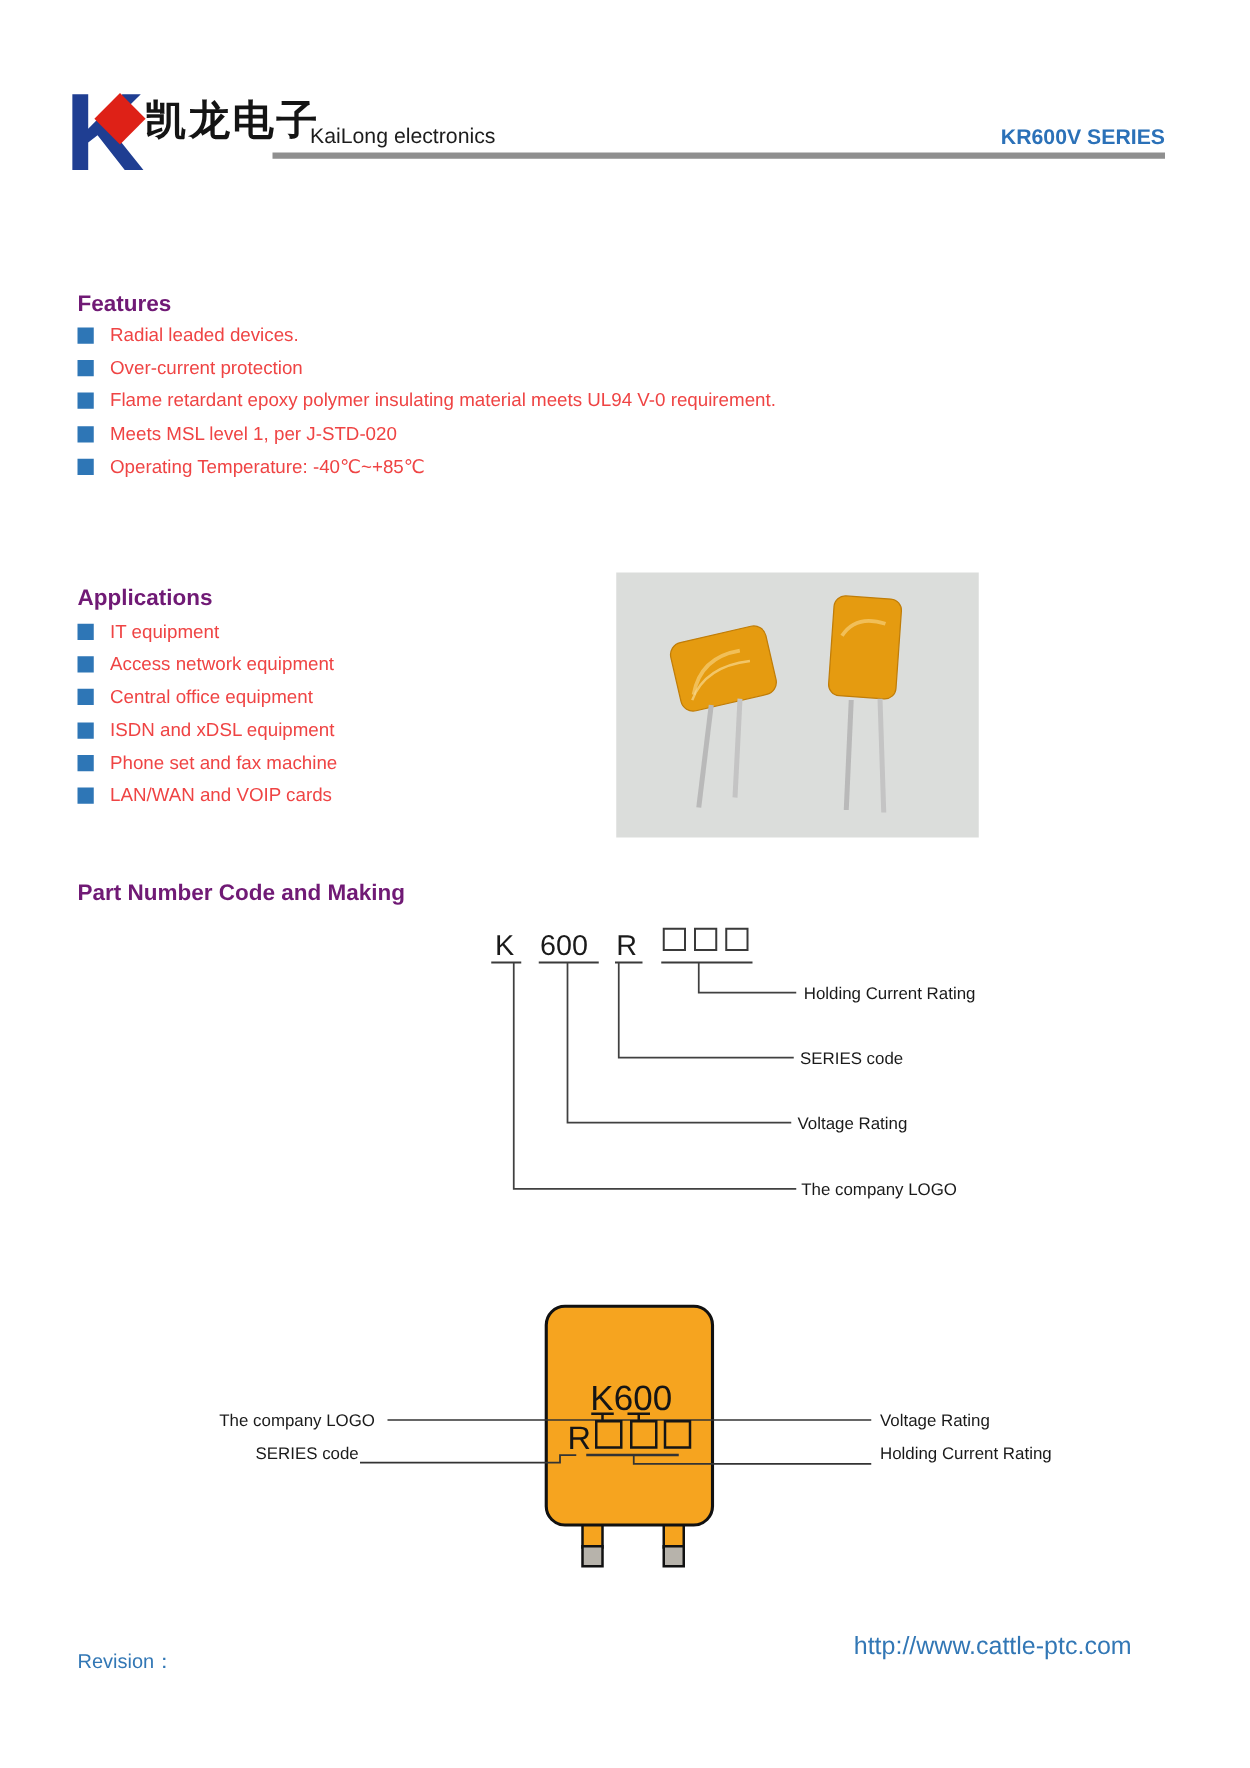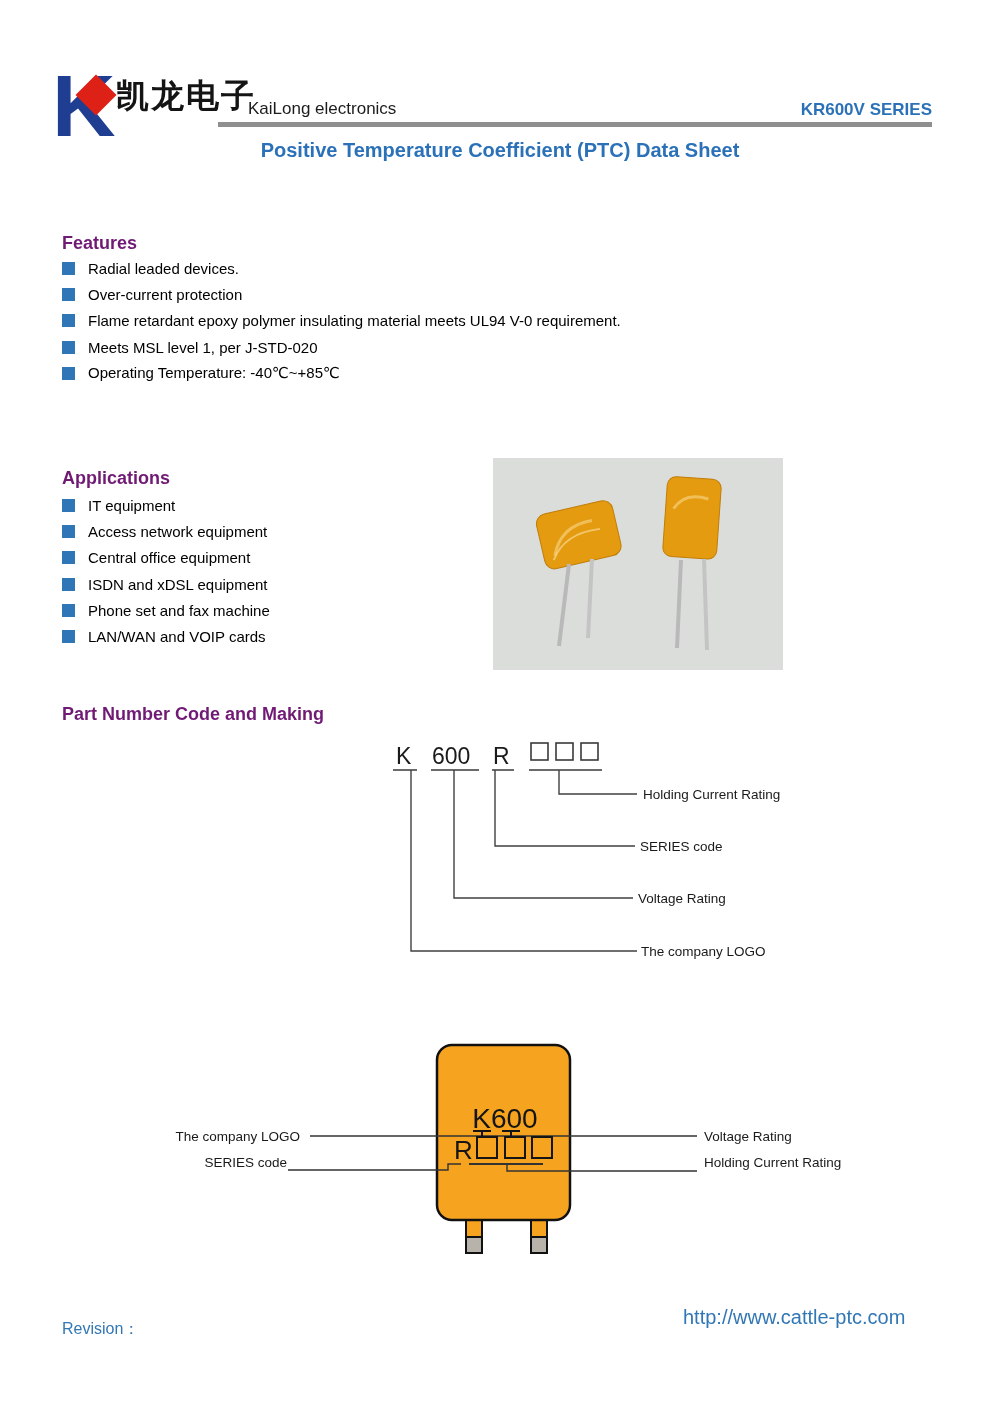--- a/index.html
+++ b/index.html
@@ -26,21 +26,21 @@
 
   
   .section-heading { font-size:18px; font-weight:bold; color:#701a75; }
   .h-features { left:62px; top:233px; }
   .h-applications { left:62px; top:468px; }
   .h-partnumber { left:62px; top:704px; }
 
   ul.bullet-list { list-style:none; }
   .list-features { left:62px; top:255px; width:780px; }
   .list-applications { left:62px; top:492px; width:420px; }
-  ul.bullet-list li { display:flex; align-items:center; height:26.3px; font-size:15px; color:#000000; white-space:nowrap; }
+  ul.bullet-list li { display:flex; align-items:center; height:26.3px; font-size:15px; color:#ef4444; white-space:nowrap; }
   .bullet-sq { width:13px; height:13px; background:#2e76b6; margin-right:13px; flex:none; }
 
   
   .photo { left:493px; top:458px; width:290px; height:212px; background:#dbdddb; }
 
   
   .footer-revision { left:62px; top:1306px; font-size:16px; color:#3277b5;margin-top:13px; }
   .footer-url { left:683px; top:1306px; font-size:20px; color:#3277b5; text-decoration:none; }
 
   svg text { font-family:"Liberation Sans","DejaVu Sans",sans-serif; }
@@ -51,21 +51,20 @@
 <div class="abs" style="left:0;top:0;width:1000px;height:180px;">
 
   <svg class="abs" style="left:56px;top:60px;" width="74" height="88" viewBox="0 0 74 88">
     <text x="-4" y="76" font-size="88" font-weight="bold" fill="#1f3e92">K</text>
     <rect x="25.5" y="20.5" width="29" height="29" fill="#de2117" transform="rotate(45 40 35)"></rect>
   </svg>
   <div class="abs cn-logo-text">凯龙电子</div>
   <div class="abs company-name">KaiLong electronics</div>
   <div class="abs series-name">KR600V SERIES</div>
   <div class="abs header-rule"></div>
-  <div class="abs doc-title">Positive Temperature Coefficient (PTC) Data Sheet</div>
 </div>
 
 <div class="abs section-heading h-features">Features</div>
 <ul class="abs bullet-list list-features">
   <li>
       <span class="bullet-sq"></span>
       <span>Radial leaded devices.</span>
     </li>
   <li>
       <span class="bullet-sq"></span>

